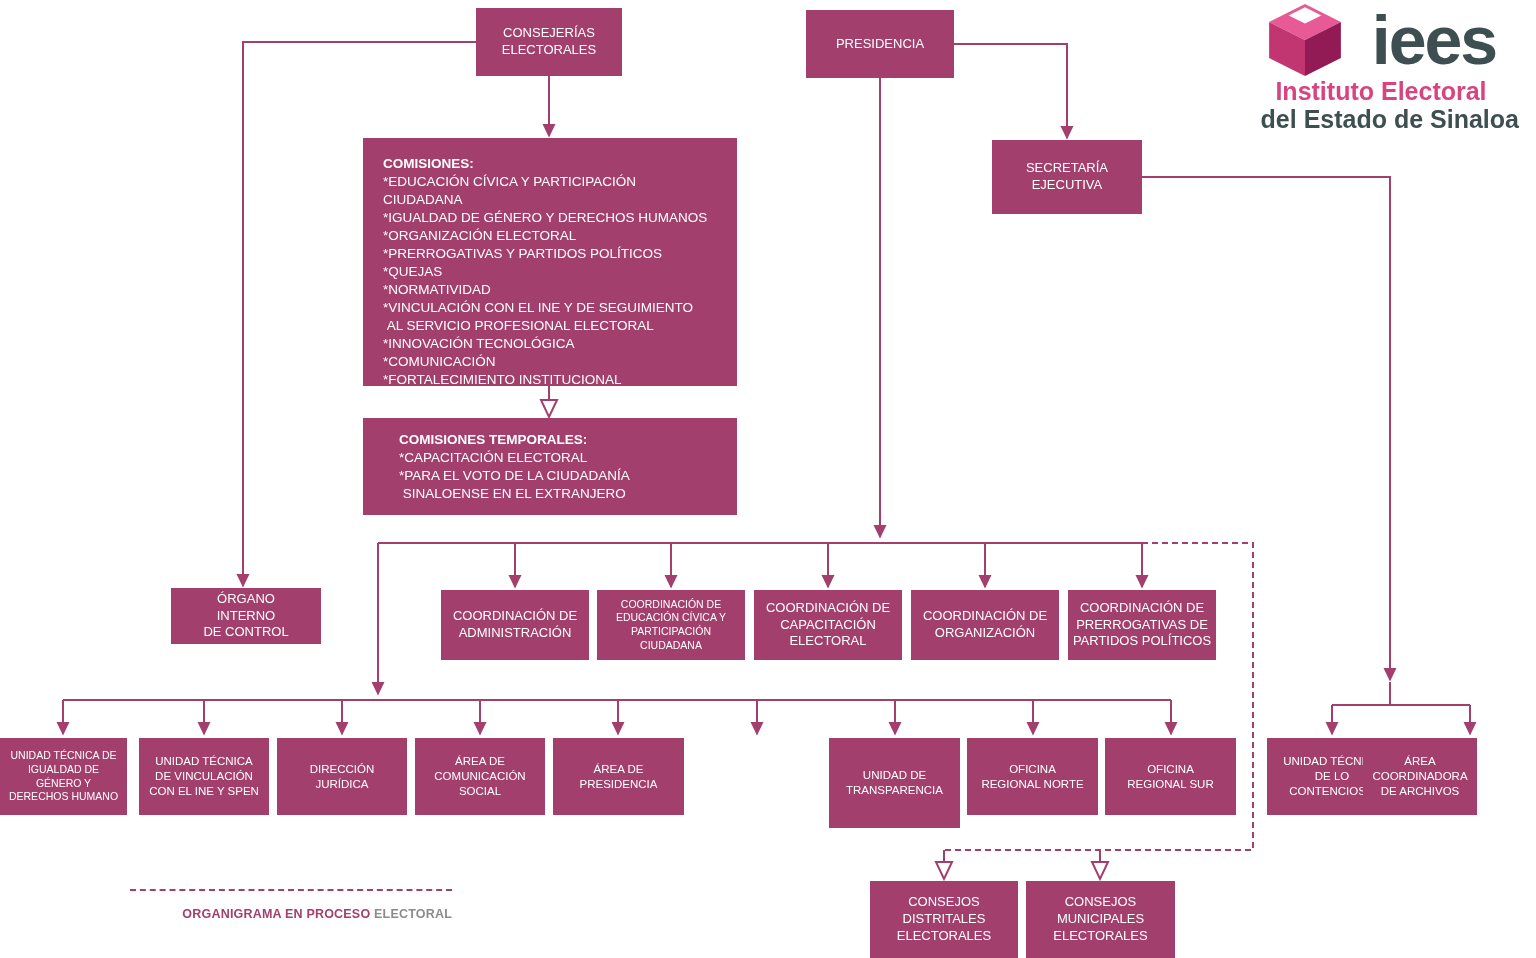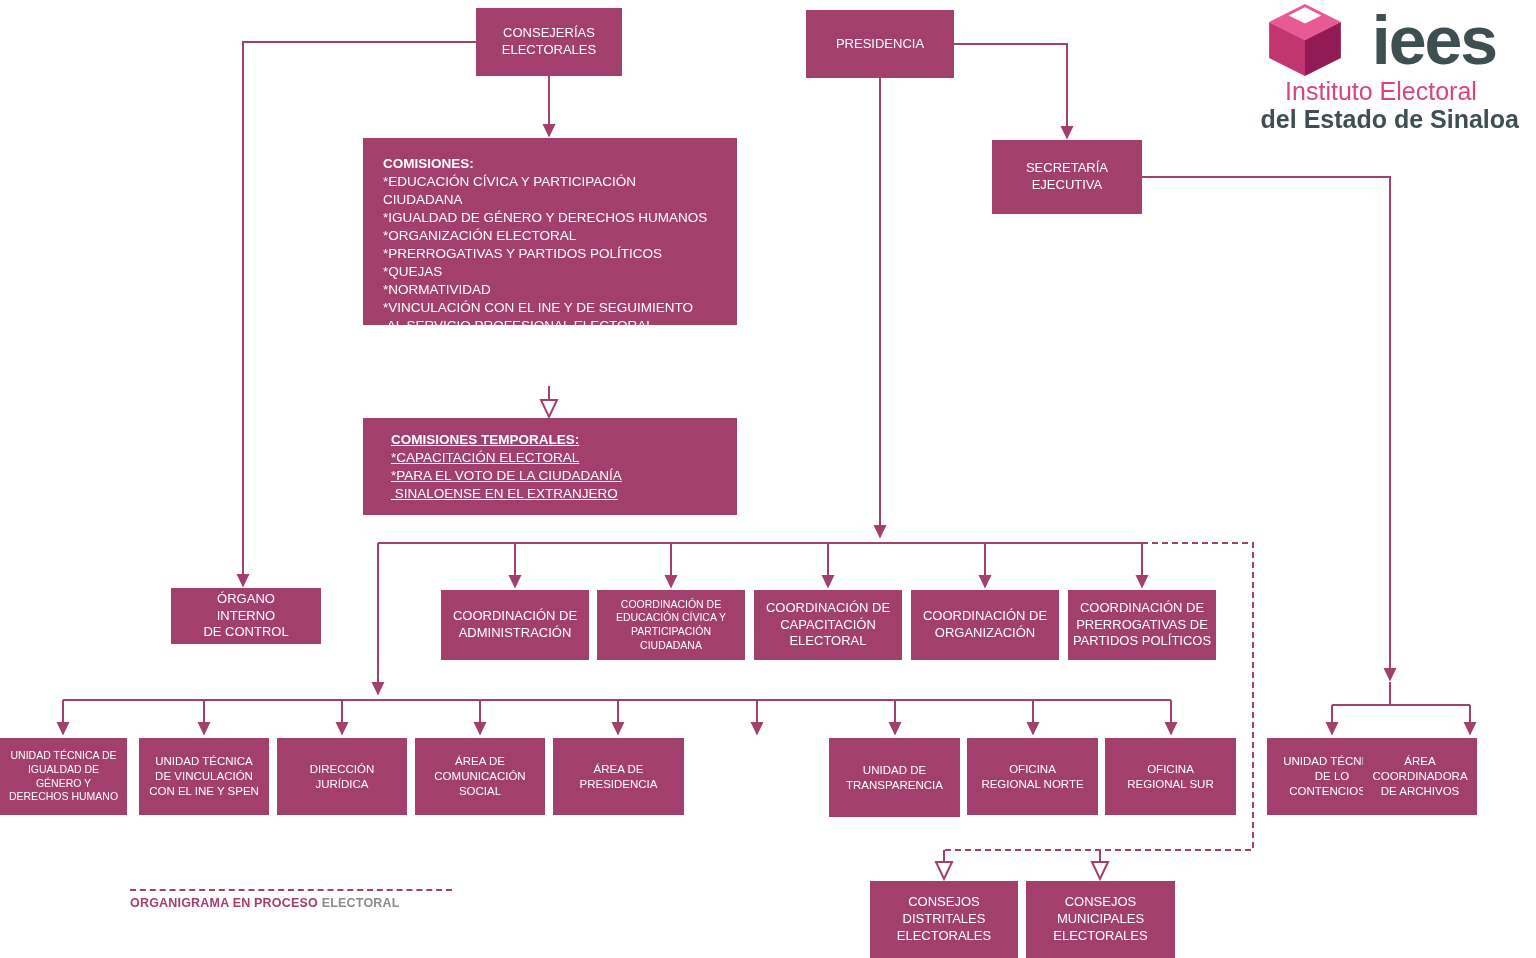--- a/index.html
+++ b/index.html
@@ -21,32 +21,32 @@
     text-align:center; white-space:pre-line;
     font-size:13px; line-height:1.3; padding:4px;
   }
   .node.sm { font-size:11.5px; }
   .node.xs { font-size:10.5px; }
 
   .node.listbox {
     display:block; text-align:left; white-space:normal;
     font-size:13.5px; line-height:18px; padding:17px 20px;
   }
-  .node.listbox.tmp { padding:13px 28px;text-decoration:underline; }
+  .node.listbox.tmp { padding:13px 36px; }
   .list-title { font-weight:bold; }
 
   .footer-note { position:absolute; left:130px; top:889px; width:322px; z-index:1; }
   .footer-dash { border-top:2px dashed var(--accent,#A23F6D); height:0; }
-  .footer-text { margin-top:5px; text-align:left; font-size:12.5px; font-weight:bold; letter-spacing:.2px; color:var(--accent,#A23F6D); }
+  .footer-text { margin-top:16px; text-align:right; font-size:12.5px; font-weight:bold; letter-spacing:.2px; color:var(--accent,#A23F6D); }
   .footer-text .tail { color:var(--note-gray,#8C8C8C); }
 
   .logo { position:absolute; left:1243px; top:4px; width:276px; z-index:1; text-align:center; }
   .logo-row { display:flex; align-items:center; justify-content:center; gap:28px; }
   .logo-brand { font-size:68px; font-weight:bold; letter-spacing:-2px; line-height:1; color:var(--logo-dark,#3E4F52); }
-  .logo-line1 { margin-top:2px; font-size:25px; font-weight:normal; color:var(--logo-pink,#D84480); line-height:1.1; }
+  .logo-line1 { margin-top:2px; font-size:25px; font-weight:bold; color:var(--logo-pink,#D84480); line-height:1.1; }
   .logo-line2 { font-size:25px; font-weight:bold; color:var(--logo-dark,#3E4F52); line-height:1.1;text-align:right; }
 </style>
 </head>
 <body>
 
 <div id="canvas">
 
   <svg id="wires" width="1536" height="958" viewBox="0 0 1536 958">
     <defs>
       <marker id="af" markerUnits="userSpaceOnUse" markerWidth="16" markerHeight="16" refX="13" refY="8" orient="auto">
@@ -95,21 +95,21 @@
   </svg>
 
   <div class="node" style="left:476px;top:8px;width:146px;height:68px">CONSEJERÍAS
 ELECTORALES</div>
 
   <div class="node" style="left:806px;top:10px;width:148px;height:68px">PRESIDENCIA</div>
 
   <div class="node" style="left:992px;top:140px;width:150px;height:74px">SECRETARÍA
 EJECUTIVA</div>
 
-  <div class="node listbox" style="left:363px;top:138px;width:374px;height:187px">
+  <div class="node listbox" style="left:363px;top:138px;width:374px;height:248px">
     <div class="list-title">COMISIONES:</div>
     <div>*EDUCACIÓN CÍVICA Y PARTICIPACIÓN CIUDADANA</div>
     <div>*IGUALDAD DE GÉNERO Y DERECHOS HUMANOS</div>
     <div>*ORGANIZACIÓN ELECTORAL</div>
     <div>*PRERROGATIVAS Y PARTIDOS POLÍTICOS</div>
     <div>*QUEJAS</div>
     <div>*NORMATIVIDAD</div>
     <div>*VINCULACIÓN CON EL INE Y DE SEGUIMIENTO</div>
     <div>&nbsp;AL SERVICIO PROFESIONAL ELECTORAL</div>
     <div>*INNOVACIÓN TECNOLÓGICA</div>
@@ -158,21 +158,21 @@
 JURÍDICA</div>
 
   <div class="node sm" style="left:415px;top:738px;width:130px;height:77px">ÁREA DE
 COMUNICACIÓN
 SOCIAL</div>
 
   <div class="node sm" style="left:553px;top:738px;width:131px;height:77px">ÁREA DE
 PRESIDENCIA</div>
 
 
-  <div class="node sm" style="left:829px;top:738px;width:131px;height:79px">UNIDAD DE
+  <div class="node sm" style="left:829px;top:738px;width:131px;height:90px">UNIDAD DE
 TRANSPARENCIA</div>
 
   <div class="node sm" style="left:967px;top:738px;width:131px;height:77px">OFICINA
 REGIONAL NORTE</div>
 
   <div class="node sm" style="left:1105px;top:738px;width:131px;height:77px">OFICINA
 REGIONAL SUR</div>
 
   <div class="node sm" style="left:1267px;top:738px;width:130px;height:77px">UNIDAD TÉCNICA
 DE LO

